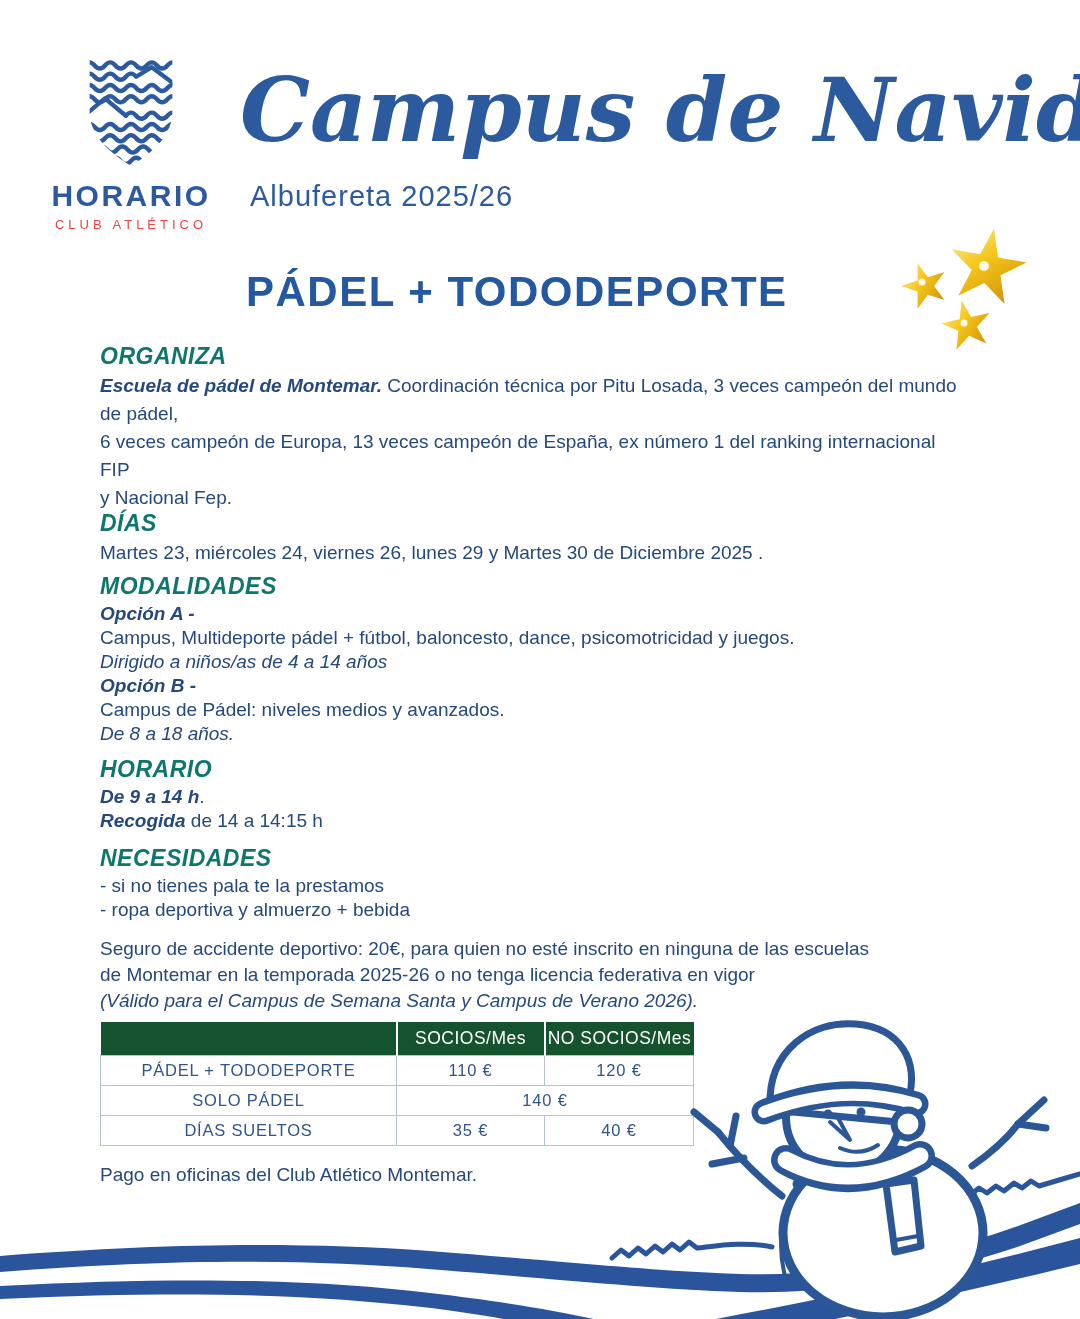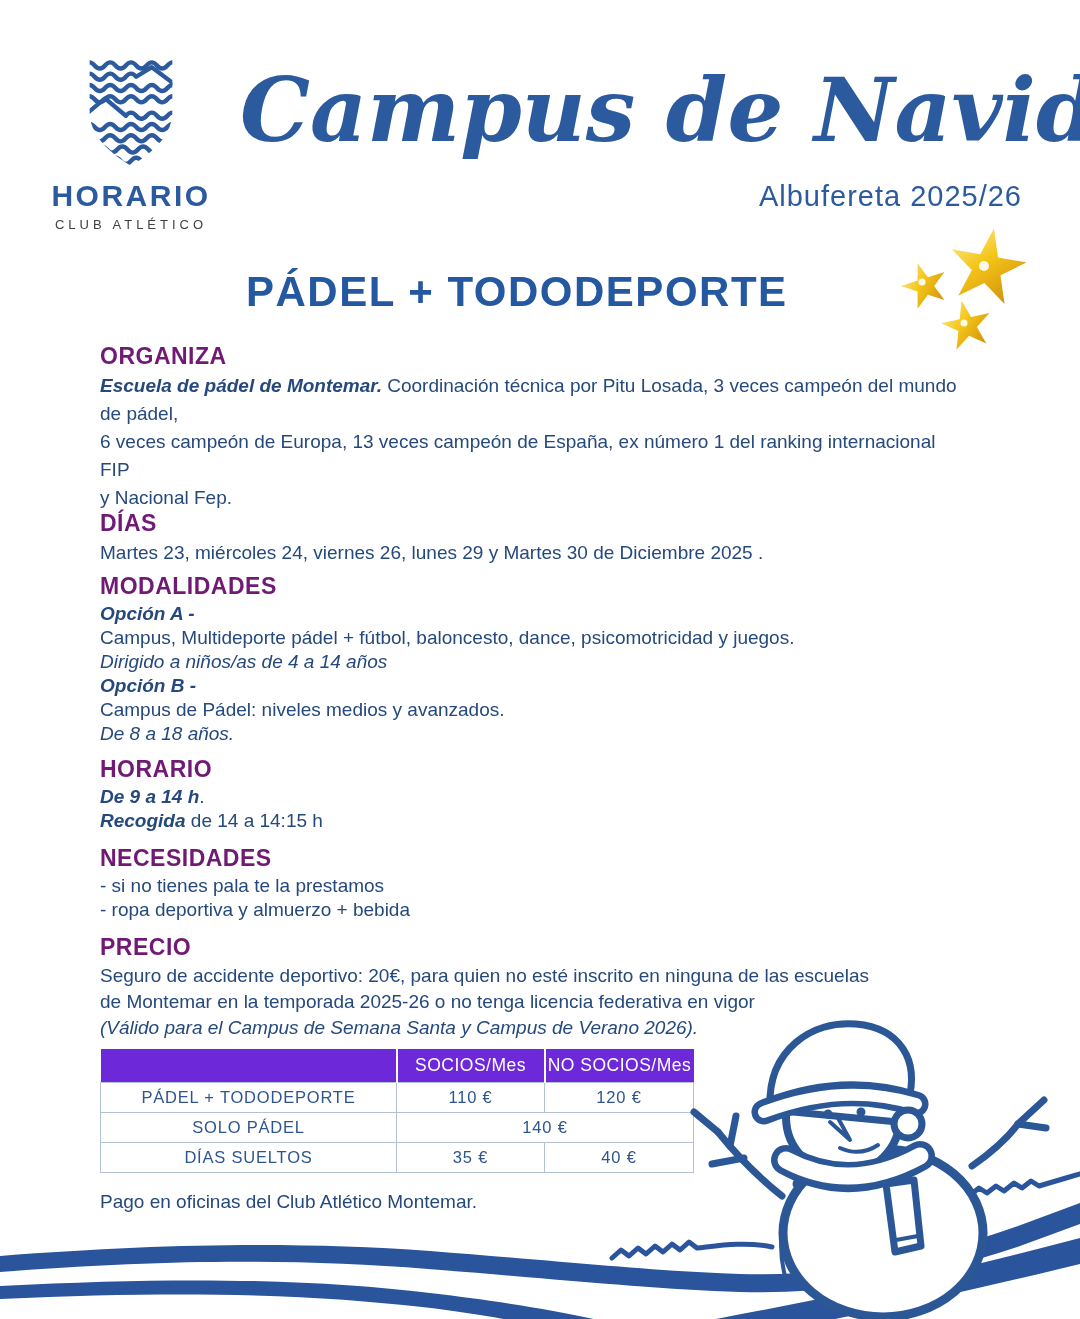--- a/index.html
+++ b/index.html
@@ -6,56 +6,56 @@
   .page{
     position:relative;width:1080px;height:1319px;margin:0 auto;
     background:#ffffff;overflow:hidden;
     font-family:"Liberation Sans",sans-serif;
     color:#25497d;
   }
   
   .logo{position:absolute;left:36px;top:55px;width:190px;text-align:center;}
   .logo svg{display:block;margin:0 auto;}
   .logo-name{font-size:30px;font-weight:700;letter-spacing:2.5px;color:#2b5a9e;margin-top:6px;}
-  .logo-sub{font-size:13px;font-weight:400;letter-spacing:4px;color:#404040;margin-top:4px;}
+  .logo-sub{font-size:13px;font-weight:400;letter-spacing:4px;color:#ef4444;margin-top:4px;}
   .script-title{
     position:absolute;left:240px;top:30px;width:790px;height:160px;
     font-family:"DejaVu Serif",serif;font-style:italic;font-weight:700;
     font-size:88px;color:#2b5a9e;text-align:center;line-height:160px;
     white-space:nowrap;
   }
   .subtitle{
-    position:absolute;left:250px;top:180px;width:772px;text-align:right;
+    position:absolute;left:250px;top:180px;width:772px;
     font-size:29px;font-weight:500;letter-spacing:1px;color:#2b5a9e;
   }
   .stars{position:absolute;left:888px;top:226px;}
   .main-title{
     position:absolute;left:246px;top:268px;width:600px;
     font-size:42px;font-weight:700;letter-spacing:1.5px;color:#2458a0;
   }
   
   .content{position:absolute;left:100px;top:345px;width:870px;}
   h2{
-    font-size:23px;font-weight:600;color:#701a75;letter-spacing:0.5px;
-    margin:0 0 4px 0;line-height:23px;
+    font-size:23px;font-weight:600;color:#0f766e;letter-spacing:0.5px;
+    margin:0 0 4px 0;line-height:23px;font-style:italic;
   }
   .sec p{margin:0;font-size:19px;}
   .lh28 p{line-height:28px;}
   .lh24 p{line-height:24px;}
   .lh26 p{line-height:26px;}
   .mt8{margin-top:8px;} .mt10{margin-top:10px;} .mt12{margin-top:12px;} .mt14{margin-top:14px;}
   .b{font-weight:700;font-style:italic;}
   .i{font-style:italic;}
   
   table.price{
     border-collapse:collapse;table-layout:fixed;width:593px;margin-top:8px;
     font-size:17px;
   }
   table.price th{
-    background:#6d28d9;color:#ffffff;font-weight:400;height:31px;
+    background:#14532d;color:#ffffff;font-weight:400;height:31px;
     font-size:17.5px;letter-spacing:0.5px;
   }
   table.price th + th{border-left:2px solid #ffffff;}
   table.price td{
     border:1px solid #b3c2d6;height:27px;text-align:center;
     color:#2e558c;font-size:16.5px;letter-spacing:0.8px;
   }
   table.price col.c1{width:296px;} table.price col.c2{width:148px;} table.price col.c3{width:149px;}
   
   .footer{margin-top:16px;font-size:19px;line-height:26px;}
@@ -143,21 +143,20 @@
       <p><span class="b">Recogida</span><span> de 14 a 14:15 h</span></p>
     </div>
 
     <div class="sec lh24 mt14">
       <h2>NECESIDADES</h2>
       <p>- si no tienes pala te la prestamos</p>
       <p>- ropa deportiva y almuerzo + bebida</p>
     </div>
 
     <div class="sec lh26 mt14">
-      <h2>PRECIO</h2>
       <p>Seguro de accidente deportivo: 20€, para quien no esté inscrito en ninguna de las escuelas</p>
       <p>de Montemar en la temporada 2025-26 o no tenga licencia federativa en vigor</p>
       <p class="i">(Válido para el Campus de Semana Santa y Campus de Verano 2026).</p>
     </div>
 
     <table class="price">
       <colgroup>
           <col class="c1">
           <col class="c2">
           <col class="c3">

